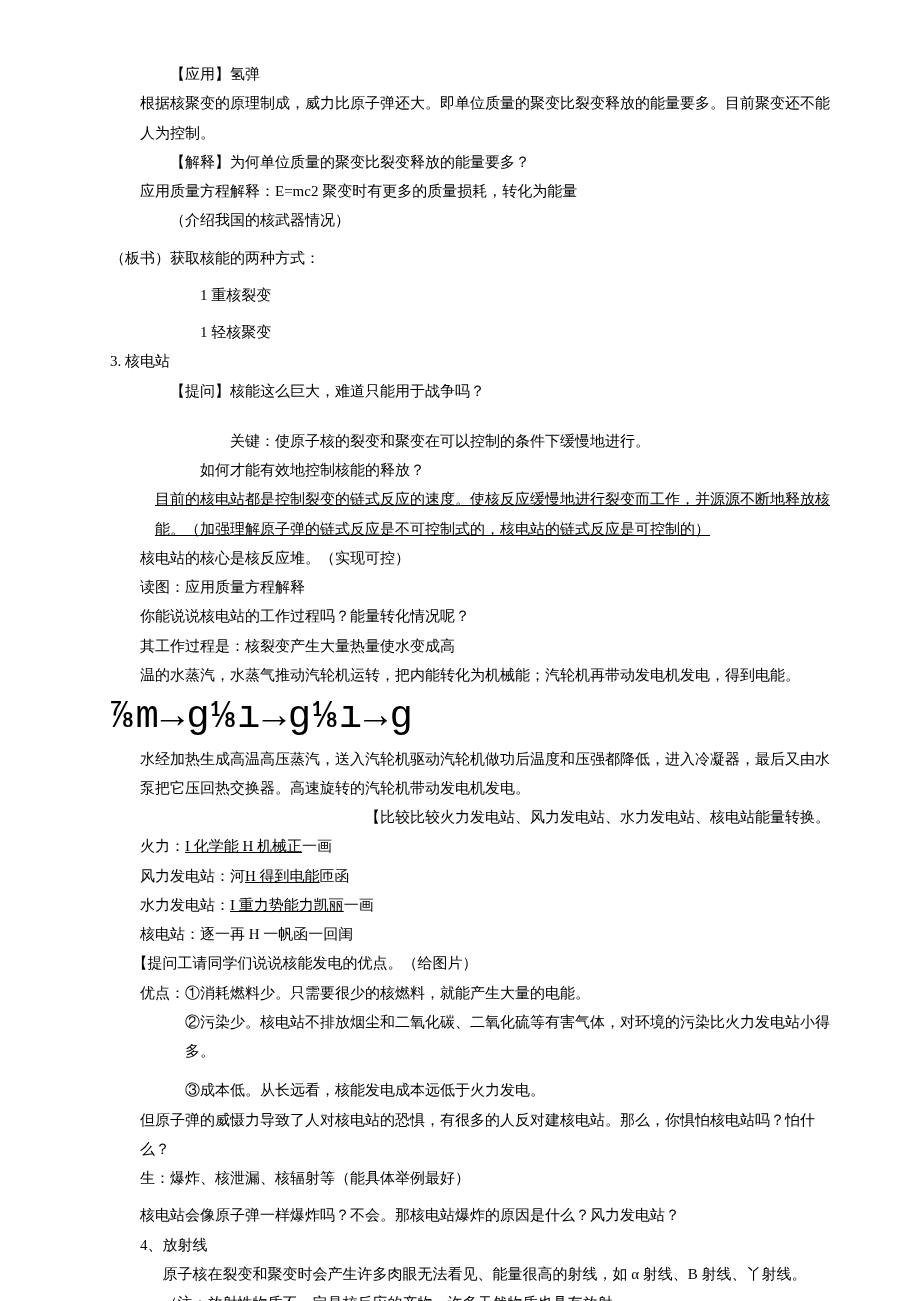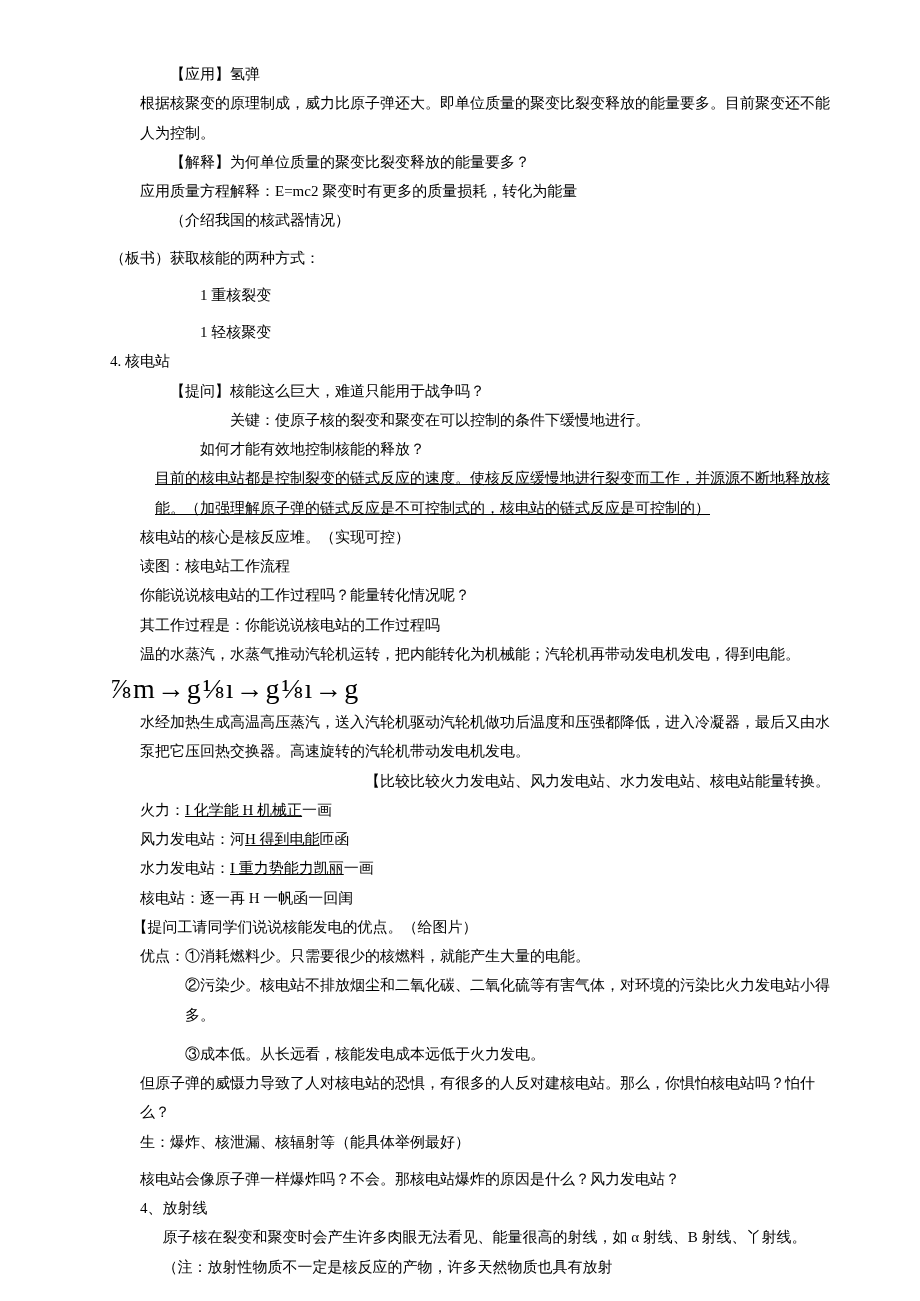--- a/index.html
+++ b/index.html
@@ -9,26 +9,26 @@
     font-size: 15px;
     line-height: 1.95;
     color: #000;
     background: #fff;
     width: 920px;
     box-sizing: border-box;
   }
   .indent-1 { padding-left: 2em; }
   .indent-2 { padding-left: 4em; }
   .indent-3 { padding-left: 6em; }
-  .indent-4 { padding-left: 8em; }
+  .indent-4 { padding-left: 8em; margin-top: 21px; }
   .center-offset { padding-left: 6em; }
   .uline { text-decoration: underline; }
   .formula {
-    font-family: Liberation Serif, serif;
-    font-size: 28px;
+    font-family: Liberation Mono, monospace;
+    font-size: 39px;
     line-height: 1.4;
     letter-spacing: 2px;
   }
   p { margin: 0; }
   .gap { height: 8px; }
 </style>
 </head>
 <body>
 
 <p class="indent-2">【应用】氢弹</p>
@@ -39,29 +39,29 @@
 
 <div class="gap"></div>
 
 <p>（板书）获取核能的两种方式：</p>
 
 <div class="gap"></div>
 <p class="center-offset">1 重核裂变</p>
 <div class="gap"></div>
 <p class="center-offset">1 轻核聚变</p>
 
-<p>4. 核电站</p>
+<p>3. 核电站</p>
 <p class="indent-2">【提问】核能这么巨大，难道只能用于战争吗？</p>
 <p class="indent-4">关键：使原子核的裂变和聚变在可以控制的条件下缓慢地进行。</p>
 <p class="indent-3">如何才能有效地控制核能的释放？</p>
 <p class="indent-1" style="padding-left:3em;text-decoration:underline;">目前的核电站都是控制裂变的链式反应的速度。使核反应缓慢地进行裂变而工作，并源源不断地释放核能。（加强理解原子弹的链式反应是不可控制式的，核电站的链式反应是可控制的）</p>
 <p class="indent-1">核电站的核心是核反应堆。（实现可控）</p>
-<p class="indent-1">读图：核电站工作流程</p>
+<p class="indent-1">读图：应用质量方程解释</p>
 <p class="indent-1">你能说说核电站的工作过程吗？能量转化情况呢？</p>
-<p class="indent-1">其工作过程是：你能说说核电站的工作过程吗</p>
+<p class="indent-1">其工作过程是：核裂变产生大量热量使水变成高</p>
 <p class="indent-1">温的水蒸汽，水蒸气推动汽轮机运转，把内能转化为机械能；汽轮机再带动发电机发电，得到电能。</p>
 
 <p class="formula">⅞m→g⅛ı→g⅛ı→g</p>
 
 <p class="indent-1">水经加热生成高温高压蒸汽，送入汽轮机驱动汽轮机做功后温度和压强都降低，进入冷凝器，最后又由水泵把它压回热交换器。高速旋转的汽轮机带动发电机发电。</p>
 <p class="indent-1" style="padding-left:1.5em;text-align:right;">【比较比较火力发电站、风力发电站、水力发电站、核电站能量转换。</p>
 
 <p class="indent-1">
   <span>火力：</span><span class="uline">I 化学能 H 机械正</span><span>一画</span>
 </p>

